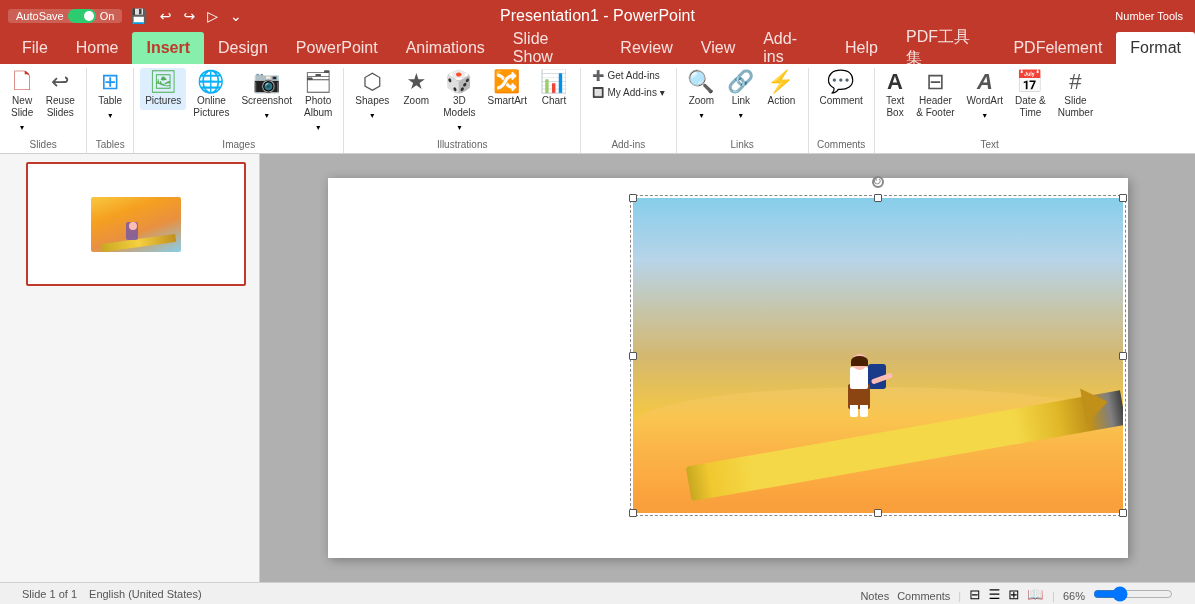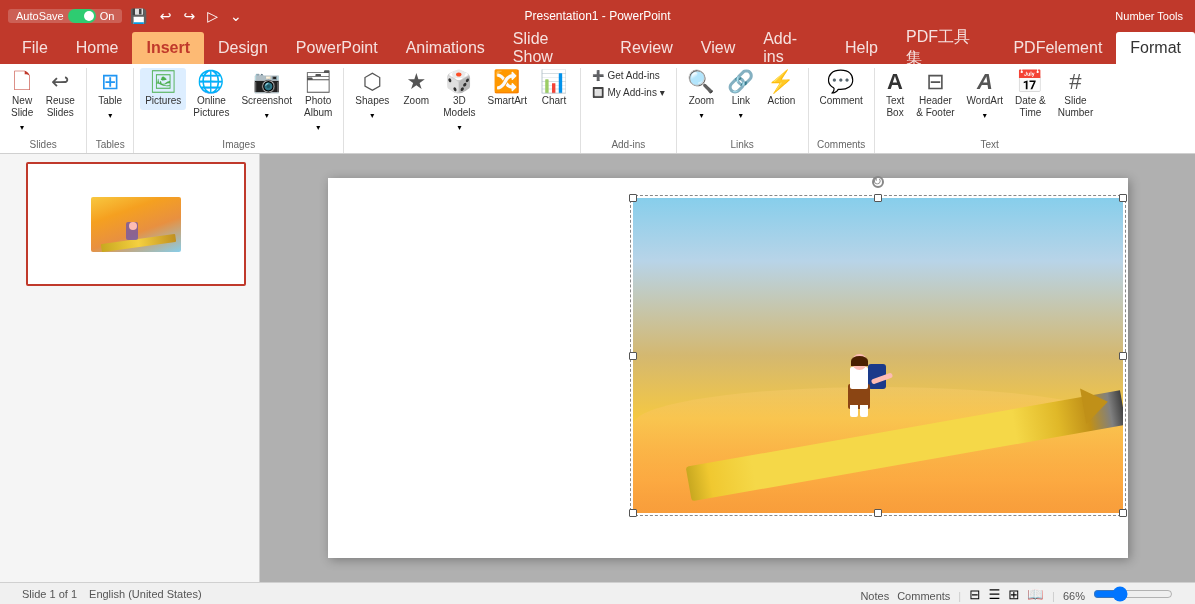--- a/index.html
+++ b/index.html
@@ -9,21 +9,21 @@
     .title-bar {
       height: 32px;
       background: #c0392b;
       display: flex;
       align-items: center;
       justify-content: space-between;
       padding: 0 8px;
       color: white;
     }
     .title-bar-left { display: flex; align-items: center; gap: 4px; }
-    .title-bar-center { position: absolute; left: 50%; transform: translateX(-50%); color: white; font-size: 12px; }
+    .title-bar-center { position: absolute; left: 50%; transform: translateX(-50%); color: white; font-size: 16px; }
     .title-bar-right { display: flex; align-items: center; gap: 4px; color: white; font-size: 11px; }
     .autosave-btn {
       background: rgba(255,255,255,0.2);
       border: none;
       color: white;
       padding: 0 8px;
       border-radius: 3px;
       font-size: 11px;
       cursor: pointer;
       display: flex; align-items: center; gap: 4px;
@@ -290,21 +290,21 @@
       color: #555;
       justify-content: space-between;
     }
 
     
     .icon-slides { color: #c0392b; }
     .icon-table { color: #2196F3; }
     .icon-pictures { color: #4CAF50; }
     .icon-online-pics { color: #4CAF50; }
     .insert-tab {
-      background: #fdba74;
+      background: #86efac;
       color: #c0392b;
       font-weight: bold;
       border-top-left-radius: 3px;
       border-top-right-radius: 3px;
     }
   </style>
 </head>
 <body>
 
 <div class="title-bar">
@@ -432,20 +432,21 @@
       </div>
       <button class="ribbon-btn">
         <span class="ribbon-btn-icon">🔀</span>
         <span class="ribbon-btn-label">SmartArt</span>
       </button>
       <button class="ribbon-btn">
         <span class="ribbon-btn-icon">📊</span>
         <span class="ribbon-btn-label">Chart</span>
       </button>
     </div>
+    <div class="ribbon-group-label">Illustrations</div>
   </div>
 
   <div class="ribbon-group">
     <div class="ribbon-group-content" style="flex-direction:column; gap:2px;">
       <button class="ribbon-btn-small">
         <span>➕</span>
         <span>Get Add-ins</span>
       </button>
       <button class="ribbon-btn-small">
         <span>🔲</span>

